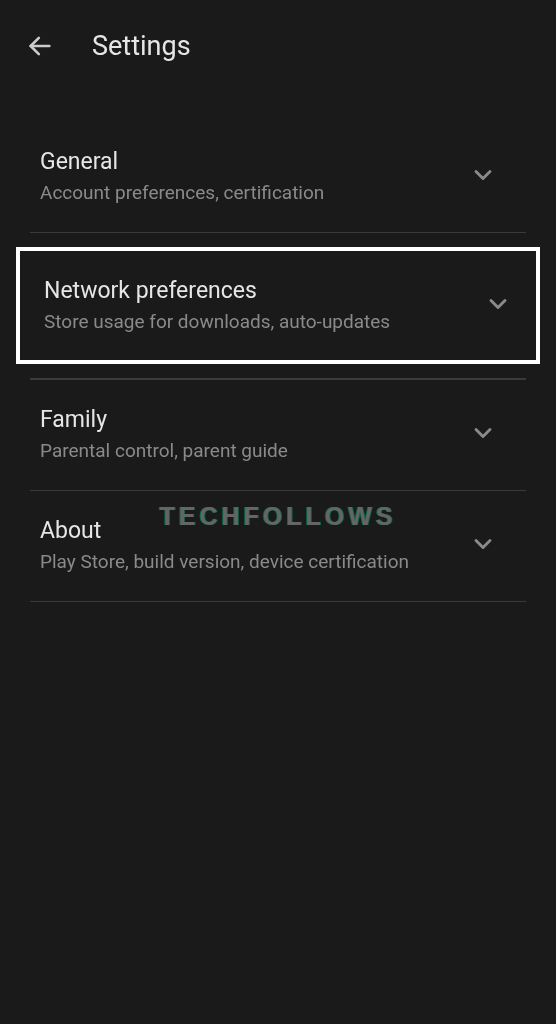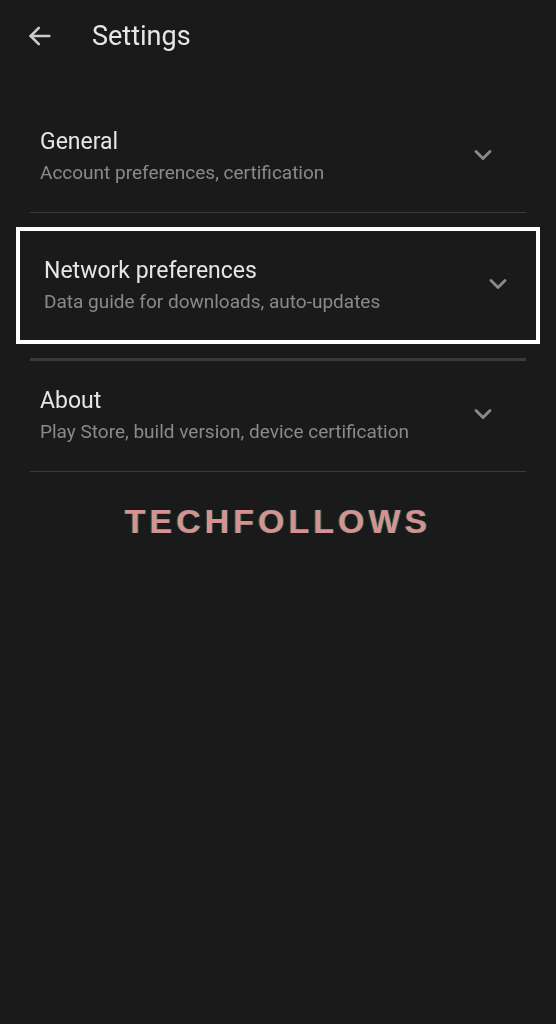--- a/index.html
+++ b/index.html
@@ -12,21 +12,21 @@
       height: 1024px;
       background: #1a1a1a;
       font-family: 'Roboto', 'Segoe UI', Arial, sans-serif;
       color: #e0e0e0;
       position: relative;
       overflow: hidden;
     }
     .header {
       display: flex;
       align-items: center;
-      padding: 18px 22px;
+      padding: 28px 22px;
       gap: 34px;
     }
     .back-btn {
       background: none;
       border: none;
       cursor: pointer;
       padding: 4px;
       display: flex;
       align-items: center;
       justify-content: center;
@@ -78,24 +78,24 @@
     }
     .highlighted-wrapper {
       padding-top: 14px;
       padding-bottom: 14px;
     }
     .watermark {
       position: absolute;
       top: 502px;
       left: 50%;
       transform: translateX(-50%);
-      font-size: 34px;
+      font-size: 25px;
       font-weight: 900;
       letter-spacing: 4px;
-      color: #fca5a5;
+      color: #737373;
       opacity: 0.85;
       font-family: 'Arial Black', sans-serif;
       pointer-events: none;
       text-shadow: 1px 0 0 #0a7050, -1px 0 0 #0a7050;
     }
   </style>
 </head>
 <body>
 
 <div class="header">
@@ -121,35 +121,46 @@
       </svg>
     </span>
   </div>
 
   <div class="divider"></div>
 
   <div class="highlighted-wrapper">
     <div class="setting-item highlighted">
       <div class="setting-text">
         <div class="setting-title">Network preferences</div>
-        <div class="setting-subtitle">Data guide for downloads, auto-updates</div>
+        <div class="setting-subtitle">Store usage for downloads, auto-updates</div>
       </div>
       <span class="chevron">
         <svg width="28" height="28" viewBox="0 0 24 24" fill="none" stroke="#8a8a8a" stroke-width="2.5" stroke-linecap="round" stroke-linejoin="round">
           <polyline points="6 9 12 15 18 9"></polyline>
         </svg>
       </span>
     </div>
   </div>
 
   <div class="divider"></div>
 
 
   <div class="divider"></div>
 
+  <div class="setting-item">
+    <div class="setting-text">
+      <div class="setting-title">Family</div>
+      <div class="setting-subtitle">Parental control, parent guide</div>
+    </div>
+    <span class="chevron">
+      <svg width="28" height="28" viewBox="0 0 24 24" fill="none" stroke="#8a8a8a" stroke-width="2.5" stroke-linecap="round" stroke-linejoin="round">
+        <polyline points="6 9 12 15 18 9"></polyline>
+      </svg>
+    </span>
+  </div>
 
   <div class="divider"></div>
 
   <div class="setting-item">
     <div class="setting-text">
       <div class="setting-title">About</div>
       <div class="setting-subtitle">Play Store, build version, device certification</div>
     </div>
     <span class="chevron">
       <svg width="28" height="28" viewBox="0 0 24 24" fill="none" stroke="#8a8a8a" stroke-width="2.5" stroke-linecap="round" stroke-linejoin="round">

